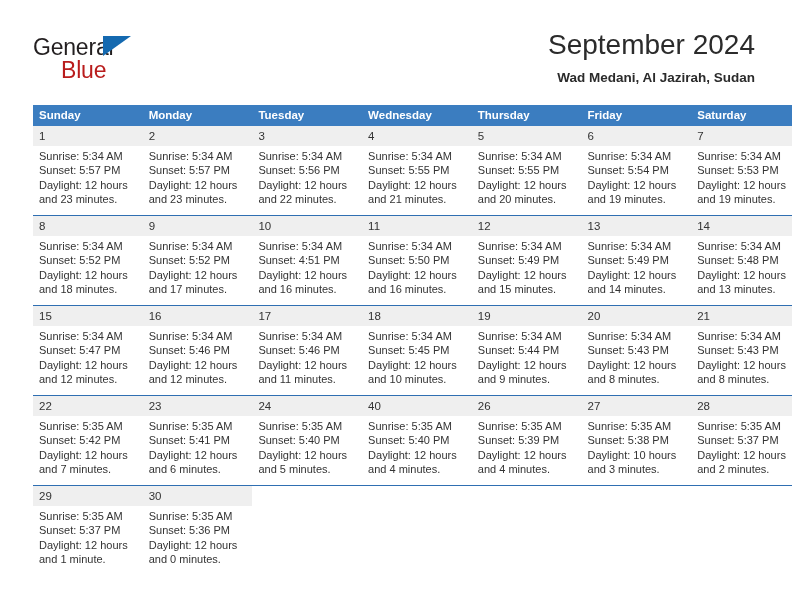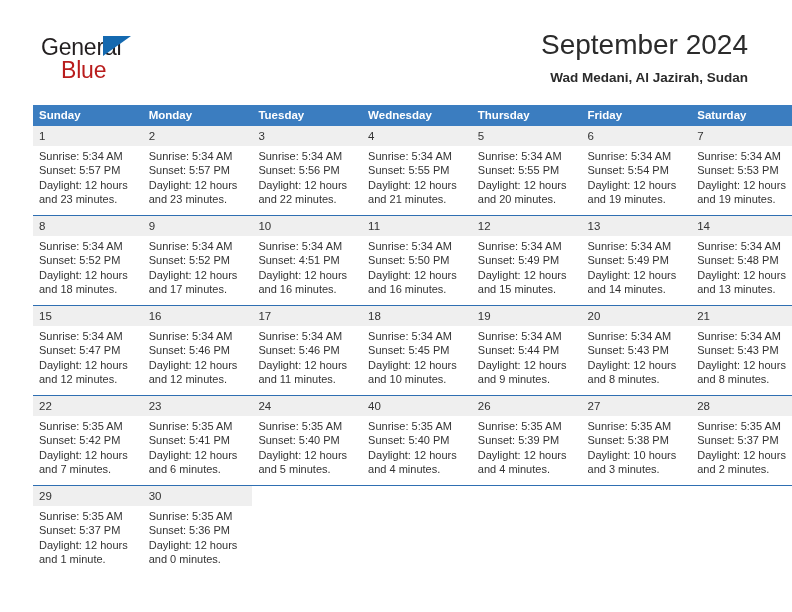--- a/index.html
+++ b/index.html
@@ -34,21 +34,21 @@
 
   .logo {
     position: absolute;
     left: 0;
     top: 6px;
     width: 200px;
     height: 58px;
   }
   .logo-general {
     position: absolute;
-    left: 8px;
+    left: 0;
     top: 0;
     font-size: 23px;
     letter-spacing: -0.2px;
     color: #231f20;
     font-family: "Liberation Sans", sans-serif;
   }
   .logo-triangle {
     position: absolute;
     left: 70px;
     top: 2px;
@@ -62,21 +62,21 @@
     left: 28px;
     top: 23px;
     font-size: 23px;
     letter-spacing: -0.2px;
     color: #b91c1c;
     font-family: "Liberation Sans", sans-serif;
   }
 
   .titles {
     position: absolute;
-    right: 11px;
+    right: 4px;
     top: 0;
     text-align: right;
   }
   .cal-title {
     font-size: 28px;
     font-weight: normal;
     color: #2b2b2b;
     line-height: 34px;
     white-space: nowrap;
   }

